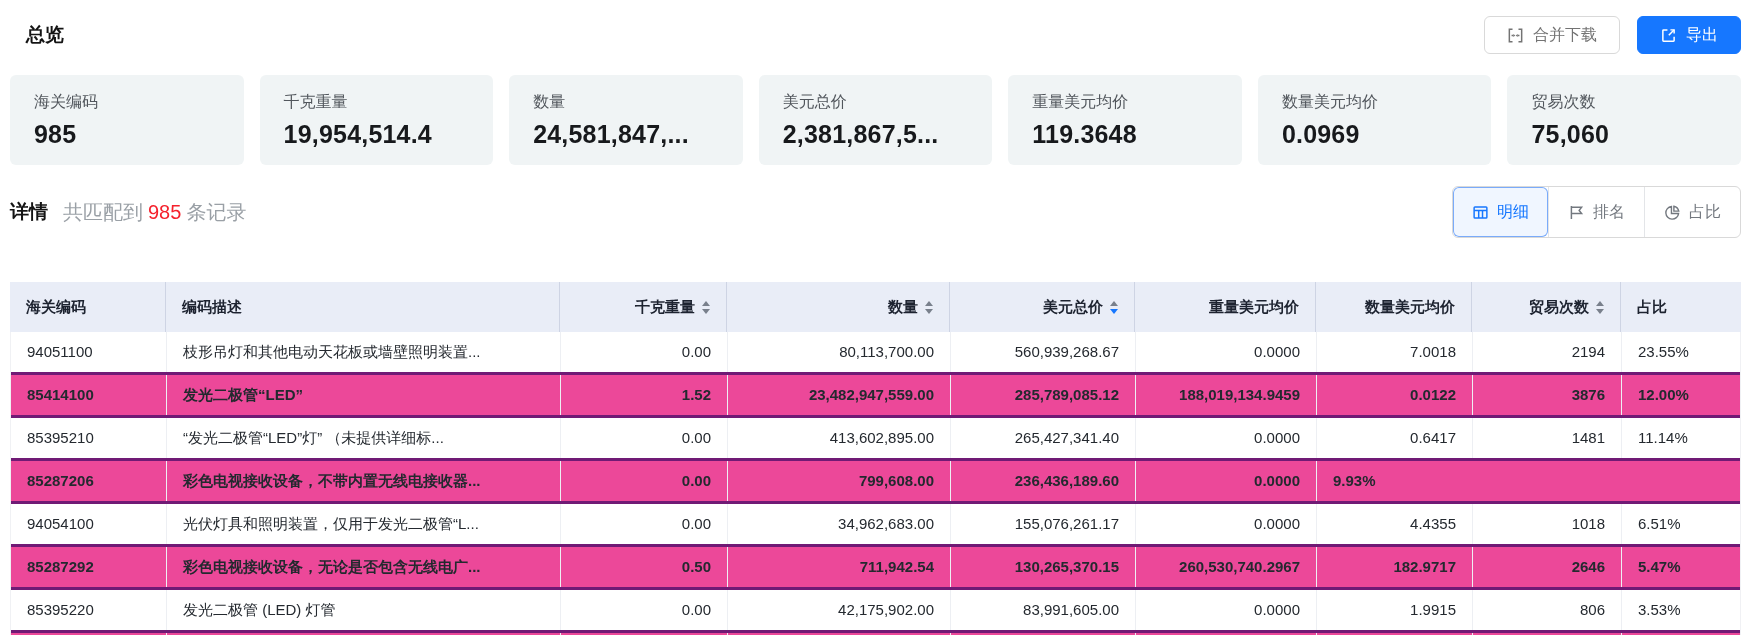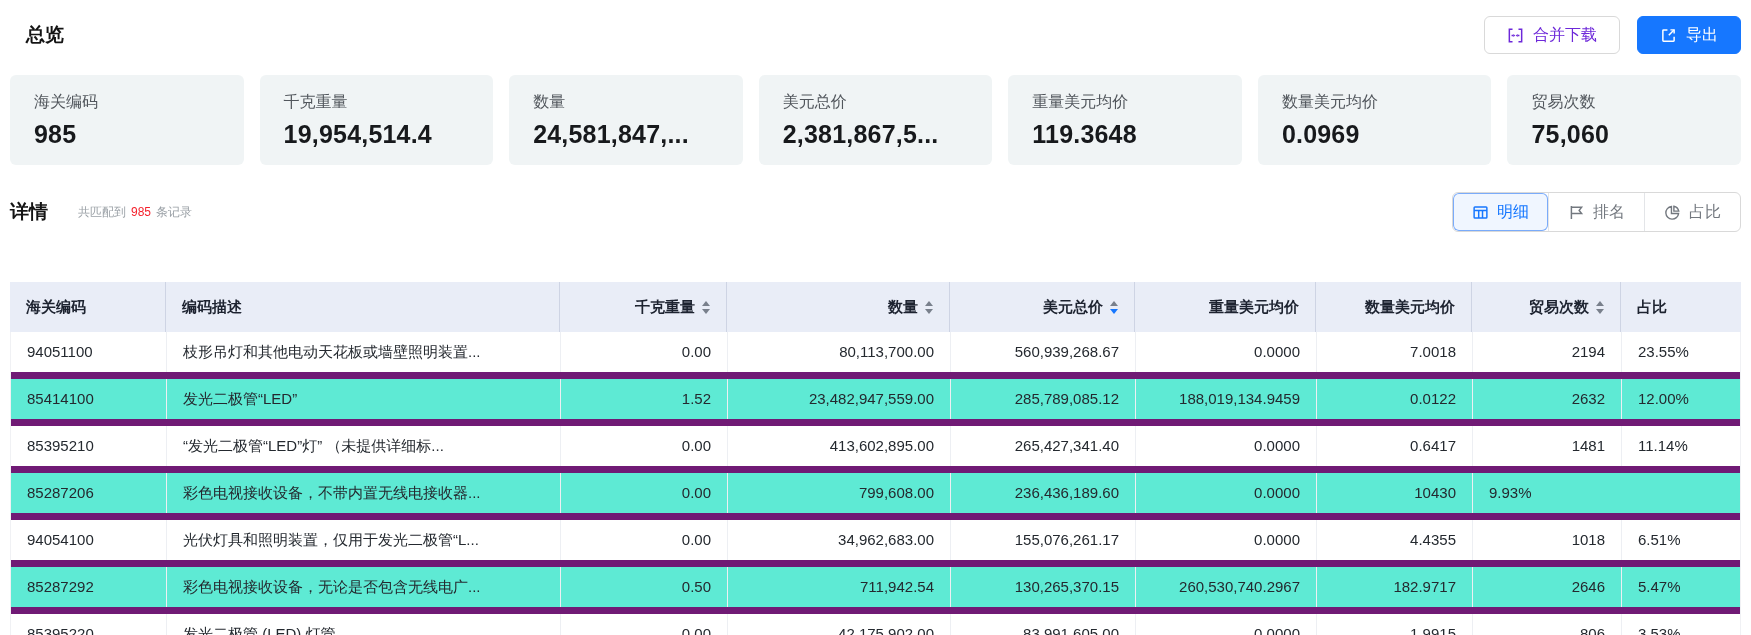--- a/index.html
+++ b/index.html
@@ -6,57 +6,57 @@
   body{
     width:1751px;height:635px;overflow:hidden;background:#fff;
     font-family:"Liberation Sans","DejaVu Sans",sans-serif;
     -webkit-font-smoothing:antialiased;
   }
   
   .topbar{display:flex;justify-content:space-between;align-items:center;margin:16px 10px 0 10px;height:38px;}
   .page-title{font-size:19px;font-weight:bold;color:#141414;margin:16px;}
   .topbar-actions{display:flex;gap:17px;}
   .btn{display:inline-flex;align-items:center;gap:9px;height:38px;padding:0 22px;
-       font-size:16px;border-radius:6px;border:1px solid #d9d9d9;background:#fff;color:#6d28d9;
+       font-size:16px;border-radius:6px;border:1px solid #d9d9d9;background:#fff;color:#737373;
        cursor:pointer;font-family:inherit;white-space:nowrap;}
   .btn-primary{background:#1677ff;border-color:#1677ff;color:#fff;}
   .icon-slot{display:inline-flex;align-items:center;}
   .icon-slot svg{display:block;}
   
   .stats-row{display:flex;gap:16px;margin:21px 10px 0 10px;}
   .stat-card{flex:1;height:90px;background:#f0f4f5;border-radius:6px;padding:17px 24px;box-sizing:border-box;overflow:hidden;}
   .stat-label{font-size:16px;color:#51565c;white-space:nowrap;}
   .stat-value{margin-top:7px;font-size:25px;font-weight:bold;color:#17191c;white-space:nowrap;letter-spacing:.2px;}
   
   .details-bar{display:flex;justify-content:space-between;align-items:center;margin:27px 10px 0 10px;height:40px;}
   .details-left{display:flex;align-items:center;}
   .details-title{font-size:19px;font-weight:bold;color:#141414;}
-  .match-text{font-size:12px;color:#9aa0a6;margin-left:30px;}
+  .match-text{font-size:20px;color:#9aa0a6;margin-left:15px;}
   .match-count{color:#f5222d;margin:0 5px;}
-  .view-tabs{display:flex;border:1px solid #d9d9d9;border-radius:6px;height:40px;box-sizing:border-box;background:#fff;overflow:hidden;}
+  .view-tabs{display:flex;border:1px solid #d9d9d9;border-radius:6px;height:52px;box-sizing:border-box;background:#fff;overflow:hidden;}
   .tab{display:flex;align-items:center;gap:8px;padding:0 19px;font-size:16px;color:#73787f;
        background:transparent;border:none;cursor:pointer;font-family:inherit;white-space:nowrap;}
   .tab + .tab{border-left:1px solid #e3e5e8;}
   .tab.active{background:#f0f6ff;color:#1677ff;box-shadow:inset 0 0 0 1px #7aabfa;border-radius:6px;}
   
   .table{margin:50px 10px 0 10px;
     --cols:156px 394px 167px 223px 185px 181px 156px 149px minmax(0,1fr);}
   .thead{display:grid;grid-template-columns:var(--cols);background:#e9edf7;height:50px;}
   .th{display:flex;align-items:center;gap:7px;padding:0 16px;box-sizing:border-box;
       font-size:15px;font-weight:bold;color:#1d2330;white-space:nowrap;overflow:hidden;}
   .th:not(:last-child){border-right:1px solid #ced4e4;}
   .th.al-right{justify-content:flex-end;}
   .carets{display:flex;flex-direction:column;gap:3px;}
   .caret{width:0;height:0;border-left:4.5px solid transparent;border-right:4.5px solid transparent;}
   .caret.up{border-bottom:5px solid #79808c;}
   .caret.down{border-top:5px solid #79808c;}
   .caret.down.active{border-top-color:#1677ff;}
   .tbody{border-left:1px solid #f0f1f4;border-right:1px solid #f0f1f4;}
-  .tr{display:grid;grid-template-columns:var(--cols);height:40px;background:#fff;border-bottom:7px solid #701a75;}
-  .tr.alt{background:#5eead4;}
+  .tr{display:grid;grid-template-columns:var(--cols);height:40px;background:#fff;border-bottom:3px solid #701a75;}
+  .tr.alt{background:#ec4899;font-weight:bold;}
   .tr.partial{height:21px;border-bottom:none;}
   .td{line-height:39px;padding:0 16px;box-sizing:border-box;font-size:15px;color:#24292f;
       white-space:nowrap;overflow:hidden;}
   .td:not(:last-child){border-right:1px solid #edeff3;}
   .td.al-right{text-align:right;}
 </style>
 </head>
 <body>
 
 <div class="topbar">
@@ -214,42 +214,41 @@
         <div class="td al-left">23.55%</div>
       </div>
       <div class="tr alt">
         <div class="td al-left">85414100</div>
         <div class="td al-left">发光二极管“LED”</div>
         <div class="td al-right">1.52</div>
         <div class="td al-right">23,482,947,559.00</div>
         <div class="td al-right">285,789,085.12</div>
         <div class="td al-right">188,019,134.9459</div>
         <div class="td al-right">0.0122</div>
-        <div class="td al-right">2632</div>
+        <div class="td al-right">3876</div>
         <div class="td al-left">12.00%</div>
       </div>
       <div class="tr">
         <div class="td al-left">85395210</div>
         <div class="td al-left">“发光二极管“LED”灯” （未提供详细标...</div>
         <div class="td al-right">0.00</div>
         <div class="td al-right">413,602,895.00</div>
         <div class="td al-right">265,427,341.40</div>
         <div class="td al-right">0.0000</div>
         <div class="td al-right">0.6417</div>
         <div class="td al-right">1481</div>
         <div class="td al-left">11.14%</div>
       </div>
       <div class="tr alt">
         <div class="td al-left">85287206</div>
         <div class="td al-left">彩色电视接收设备，不带内置无线电接收器...</div>
         <div class="td al-right">0.00</div>
         <div class="td al-right">799,608.00</div>
         <div class="td al-right">236,436,189.60</div>
         <div class="td al-right">0.0000</div>
-        <div class="td al-right">10430</div>
         <div class="td al-left">9.93%</div>
       </div>
       <div class="tr">
         <div class="td al-left">94054100</div>
         <div class="td al-left">光伏灯具和照明装置，仅用于发光二极管“L...</div>
         <div class="td al-right">0.00</div>
         <div class="td al-right">34,962,683.00</div>
         <div class="td al-right">155,076,261.17</div>
         <div class="td al-right">0.0000</div>
         <div class="td al-right">4.4355</div>

